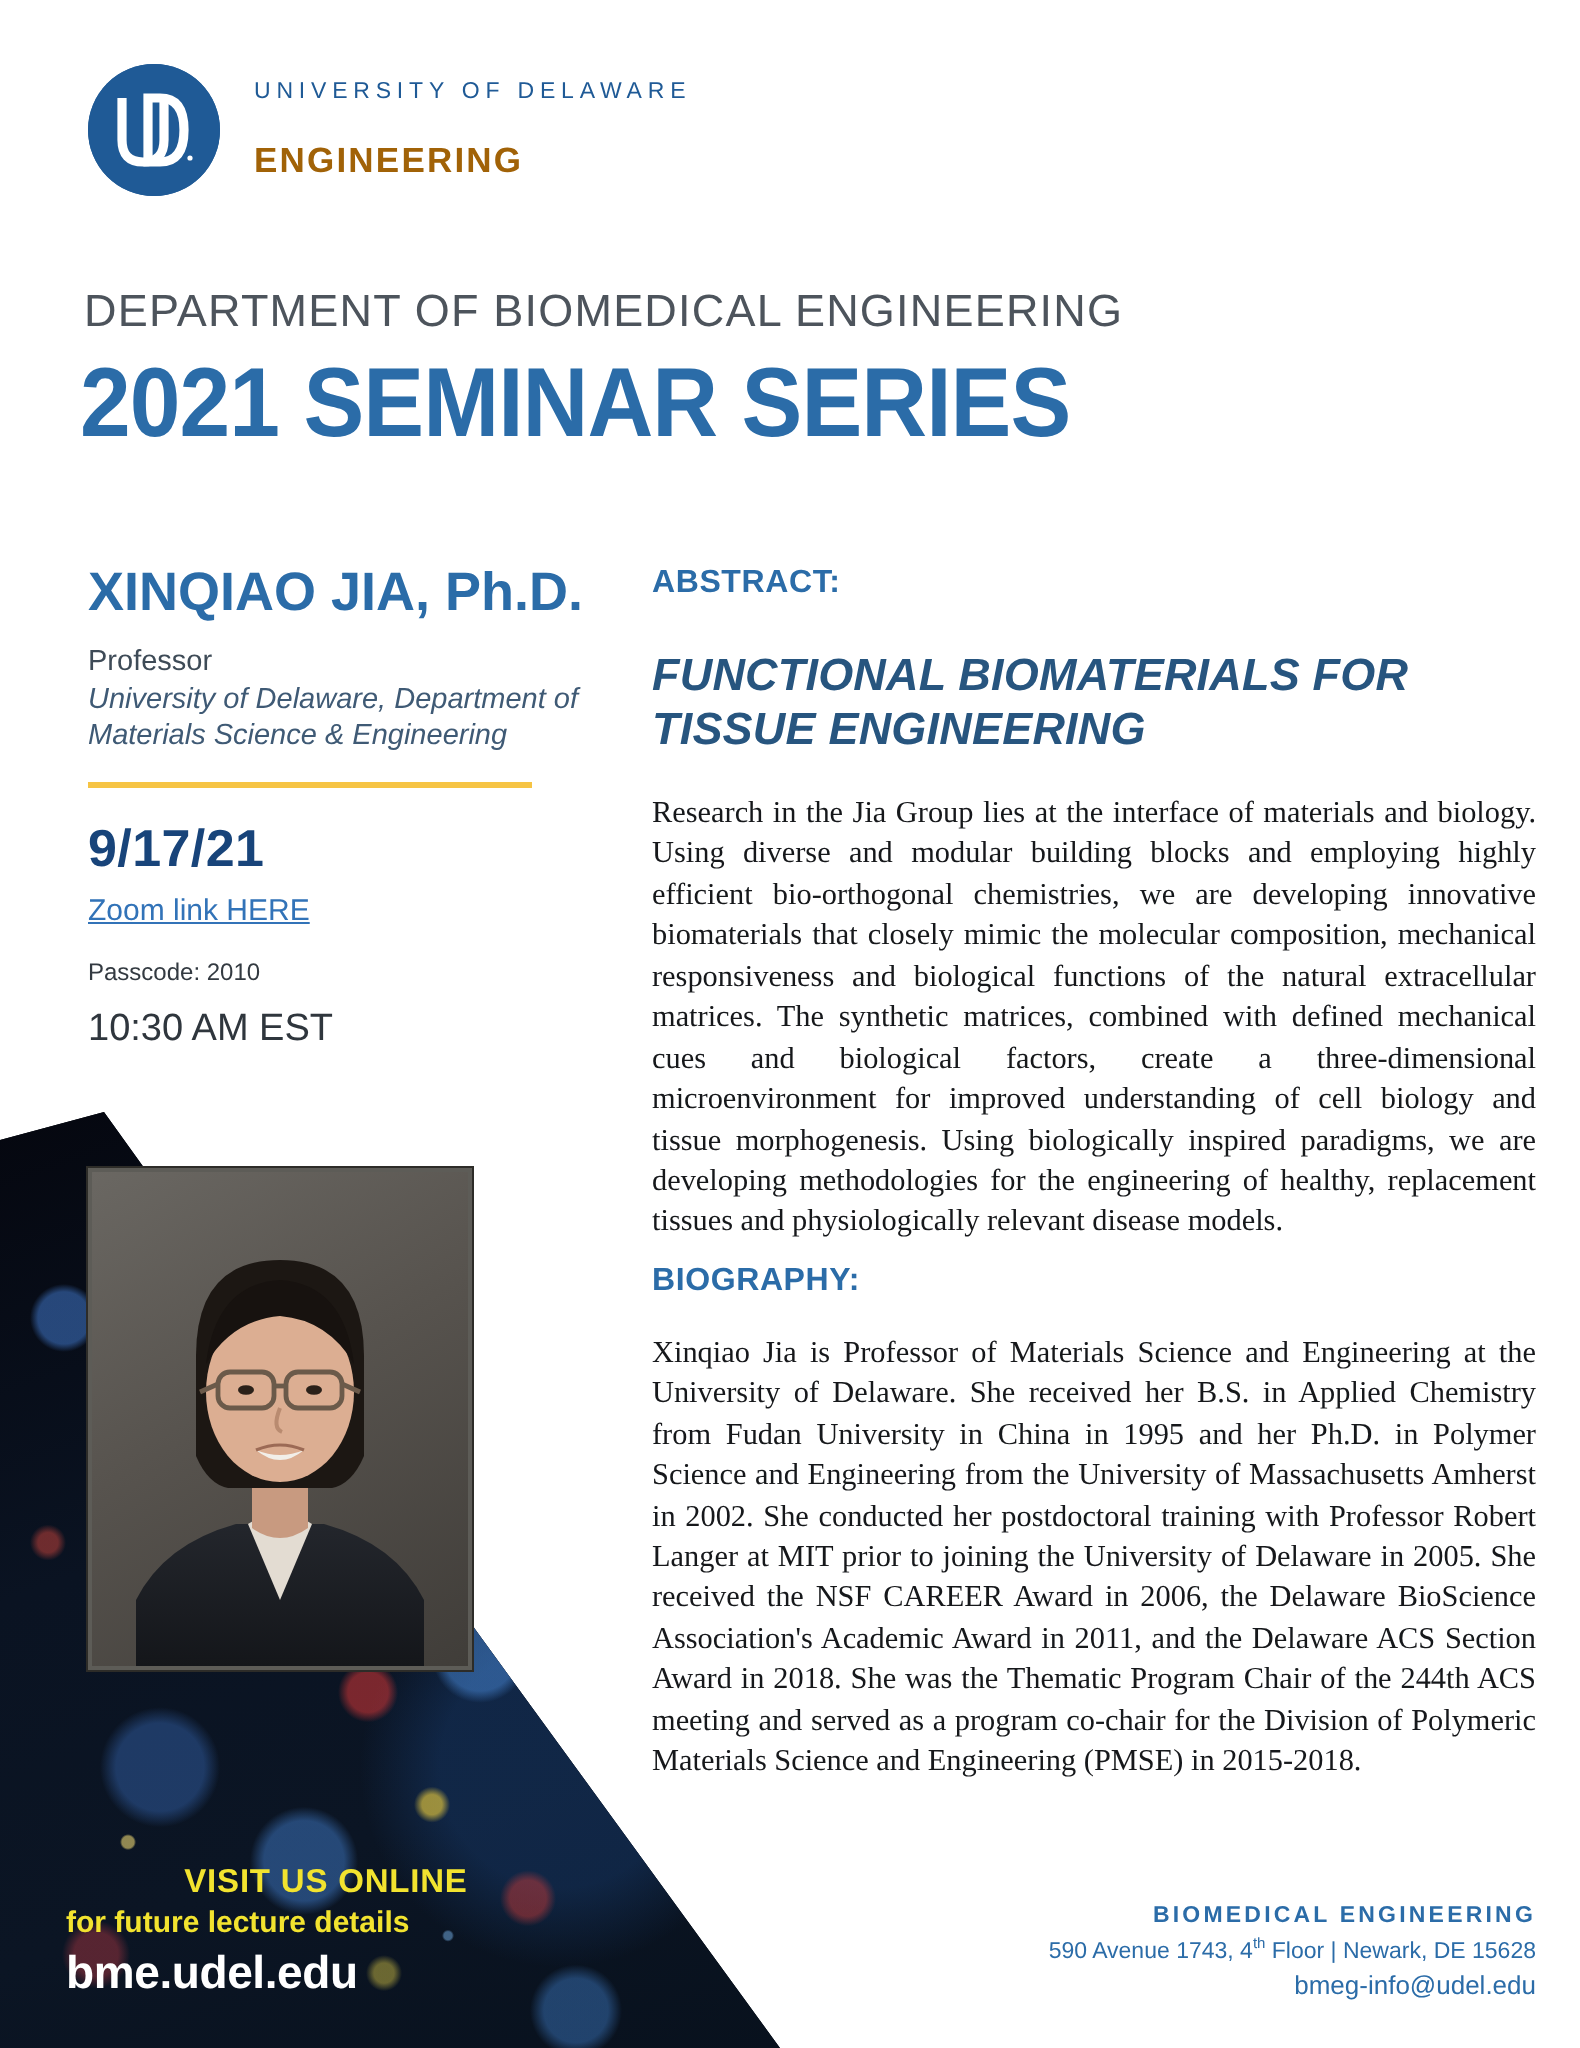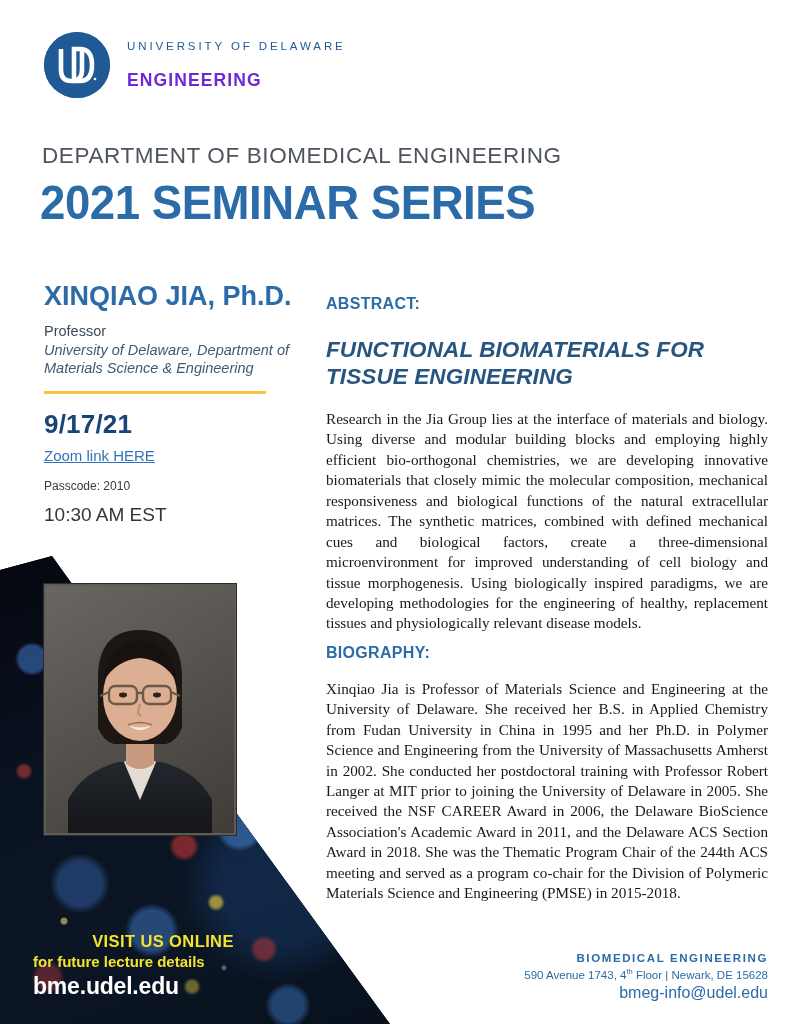--- a/index.html
+++ b/index.html
@@ -87,21 +87,21 @@
   .logo-text .line1 {
     font-size: 11.5px;
     letter-spacing: 2.9px;
     color: #1f5a96;
     font-weight: 500;
     margin-bottom: 18px;
   }
   .logo-text .line2 {
     font-size: 17.5px;
     letter-spacing: 1.1px;
-    color: #6d28d9;
+    color: #a16207;
     font-weight: 700;
   }
 
   
   .dept-title {
     position: absolute;
     left: 42px;
     top: 143px;
     font-size: 22.5px;
     letter-spacing: 0.6px;
@@ -230,21 +230,20 @@
     position: absolute;
     left: 326px;
     top: 283px;
     width: 442px;
   }
   .sec-label {
     font-size: 16px;
     font-weight: 700;
     color: #2b6ca8;
     letter-spacing: 0.3px;
-    margin-top: 12px;
   }
   .talk-title {
     margin-top: 23px;
     font-size: 22.5px;
     line-height: 1.2;
     font-style: italic;
     font-weight: 700;
     color: #27557f;
     letter-spacing: 0.1px;
   }
@@ -271,21 +270,21 @@
     font-weight: 700;
     letter-spacing: 1.6px;
     color: #2b6ca8;
   }
   .footer-right .f2 {
     font-size: 11.5px;
     color: #2b6ca8;
     margin-top: 3px;
   }
   .footer-right .f3 {
-    font-size: 16px;
+    font-size: 13px;
     color: #2b6ca8;
     margin-top: 3px;
   }
   .footer-right sup { font-size: 7.5px; vertical-align: super; }
 </style>
 </head>
 <body>
 
 <div class="page">
 

